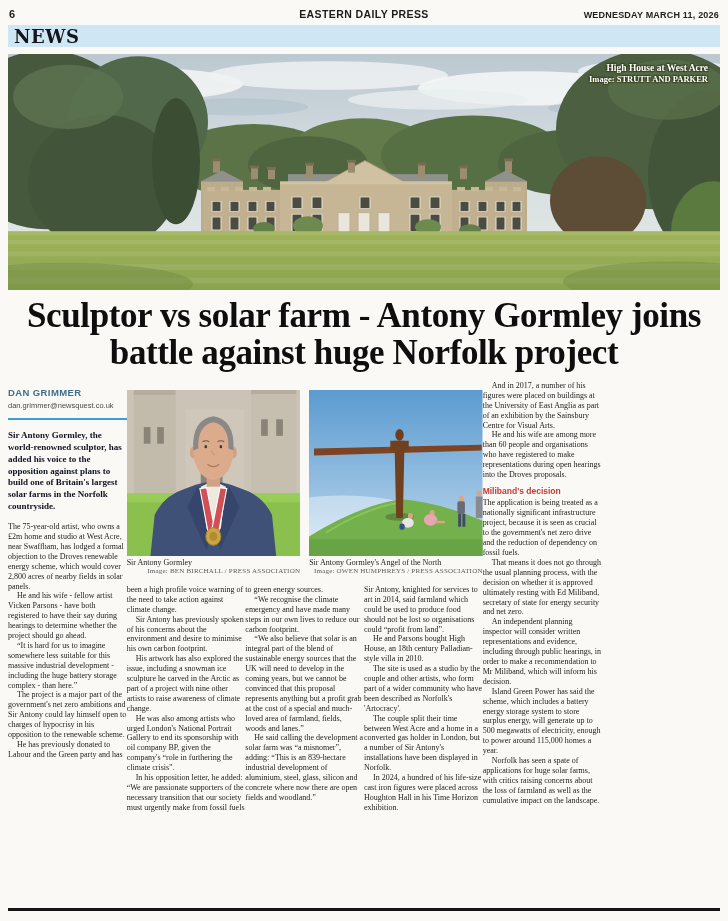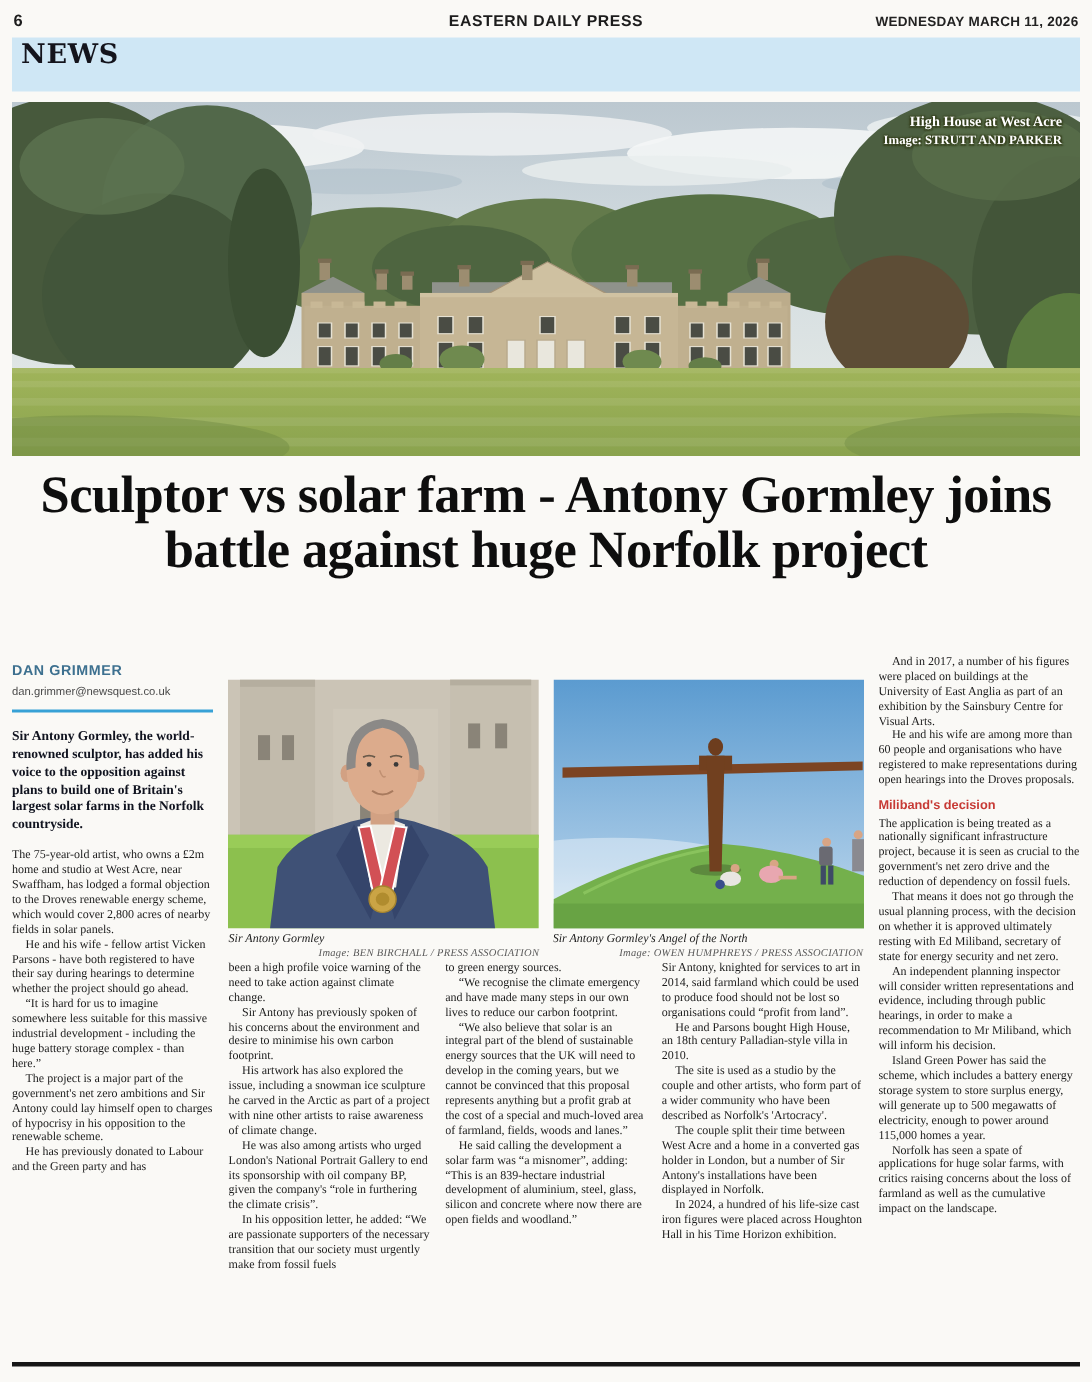--- a/index.html
+++ b/index.html
@@ -10,55 +10,55 @@
   }
   .page { box-sizing:border-box; width:728px; height:921px; padding:6px 8px 0; display:flex; flex-direction:column; }
 
   
   .topbar { display:grid; grid-template-columns:1fr auto 1fr; align-items:baseline;
             font-family:"Liberation Sans", sans-serif; padding:2px 1px 5px; }
   .pageno { font-size:11px; font-weight:bold; }
   .masthead { font-size:10.5px; font-weight:bold; letter-spacing:.4px; text-align:right; }
   .dateline { font-size:9px; font-weight:600; text-align:right; letter-spacing:.2px; color:#222; }
 
-  .news-band { background:#cfe7f5; padding:1px 6px 14px; }
+  .news-band { background:#cfe7f5; padding:1px 6px 0; }
   .news-band .news-label { font-family:"DejaVu Serif", serif; font-weight:bold; font-size:18px; color:#14141c; letter-spacing:.5px; }
 
   
   .hero { position:relative; height:236px; margin-top:7px; }
   .hero svg { display:block; width:100%; height:100%; }
   .hero-caption { position:absolute; top:8px; right:12px; text-align:right; color:#fff;
                   font-weight:bold; font-size:9.5px; line-height:1.3;
                   text-shadow:1px 1px 1px #37421f, -1px 1px 1px #37421f, 1px -1px 1px #37421f, -1px -1px 1px #37421f; }
   .hero-caption .credit { font-size:8.5px; }
 
   
   h1.headline { margin:7px 0 9px; font-family:"Liberation Serif", serif; font-weight:700;
                 font-size:35px; line-height:1.07; letter-spacing:-0.4px; color:#0e0e0e;text-align:center; }
 
   
-  .article { flex:1; display:grid; grid-template-columns:repeat(5,1fr); column-gap:10px;
-             grid-template-rows:204px 1fr; overflow:hidden; font-size:8px; line-height:1.24;margin-top:41px; }
+  .article { flex:1; display:grid; grid-template-columns:repeat(6,1fr); 
+             grid-template-rows:204px 1fr; overflow:hidden; font-size:8px; line-height:1.24; }
   .col { overflow:hidden; }
   .col p { margin:0; }
   .col p + p { text-indent:9px; }
   .indent-first p:first-child { text-indent:9px; }
   .col1 { grid-column:1; grid-row:1/3; }
   .col2 { grid-column:2; grid-row:2; }
   .col3 { grid-column:3; grid-row:2; }
   .col4 { grid-column:4; grid-row:2; }
   .col5 { grid-column:5; grid-row:1/3; }
 
   .byline-name { font-family:"Liberation Sans", sans-serif; color:#3d708f; font-weight:bold;
                  font-size:9.5px; letter-spacing:.4px; padding-top:6px; }
   .byline-email { font-family:"Liberation Sans", sans-serif; font-size:7.5px; color:#4a4a4a; margin-top:2px; }
   .divider { height:2px; background:#37a1d6; margin:8px 0 10px; }
   .lede { font-weight:bold; font-size:9px; line-height:1.32; color:#10131f; margin-bottom:9px; }
 
-  .photos-row { grid-column:2/5; grid-row:1; display:flex; gap:9px; align-items:flex-end;font-style:italic; }
+  .photos-row { grid-column:2/5; grid-row:1; display:flex; gap:9px; align-items:center; }
   .photo { flex:1; min-width:0; }
   .photo svg { width:100%; height:166px; display:block; }
   .photo-caption { font-size:8px; color:#222; margin-top:2px; white-space:nowrap; overflow:hidden; }
   .photo-credit { font-size:7px; color:#5a5a5a; text-align:right; letter-spacing:.2px; white-space:nowrap; overflow:hidden; }
 
   .subhead { color:#c73a35; font-weight:bold; font-family:"Liberation Sans", sans-serif;
              font-size:8.5px; margin:6px 0 2px; }
 
   .bottom-rule { height:3px; background:#161616; margin:5px 0 10px; }
 </style>

